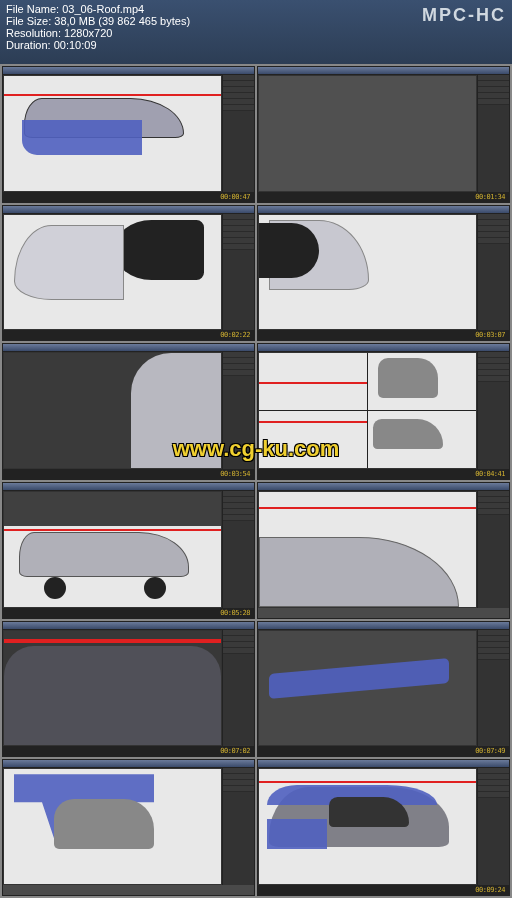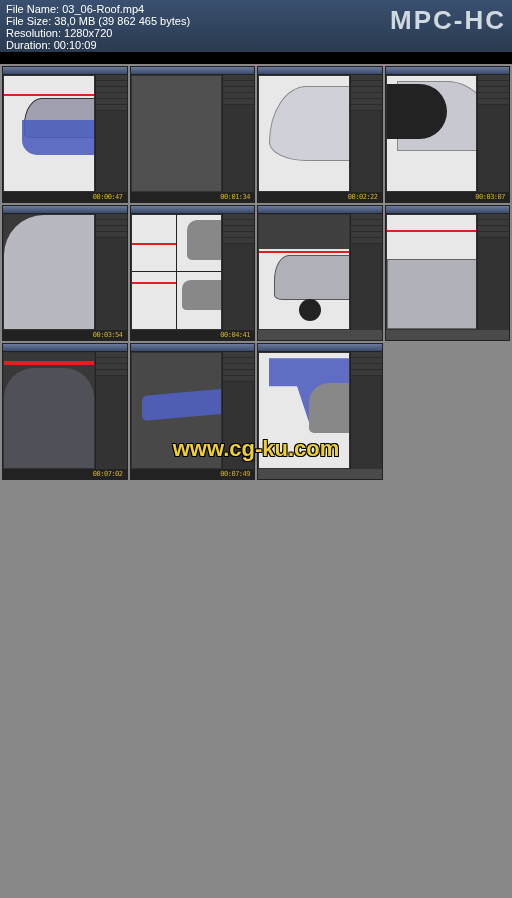--- a/index.html
+++ b/index.html
@@ -7,42 +7,42 @@
     width: 512px;
     height: 898px;
     background: #000;
     font-family: Arial, sans-serif;
     position: relative;
     overflow: hidden;
   }
   .info-bar {
     position: absolute;
     top: 0; left: 0; right: 0;
-    height: 52px;
+    height: 75px;
     background: linear-gradient(to bottom, #3a5070, #2a3a50);
     color: #fff;
     font-size: 11px;
     padding: 3px 6px;
     display: flex;
     justify-content: space-between;
   }
   .info-left { display: flex; flex-direction: column; }
   .info-right {
-    font-size: 26px;
+    font-size: 18px;
     font-weight: bold;
     letter-spacing: 2px;
     color: #d0d8e0;
     align-self: flex-start;
     padding-top: 2px;
   }
   .grid {
     position: absolute;
     top: 64px; left: 0; right: 0; bottom: 0;
     display: grid;
-    grid-template-columns: 1fr 1fr 1fr 1fr;
+    grid-template-columns: 1fr 1fr;
     grid-template-rows: repeat(6, 1fr);
     gap: 2px;
     background: #888;
     padding: 2px;
   }
   .cell {
     background: #4a4a4a;
     position: relative;
     border: 1px solid #222;
     overflow: hidden;
@@ -299,20 +299,23 @@
         <div class="redline" style="top:32%;"></div>
       </div>
       <div class="side-panel">
         <div class="panel-row"></div>
           <div class="panel-row"></div>
           <div class="panel-row"></div>
           <div class="panel-row"></div>
           <div class="panel-row"></div>
       </div>
     </div>
+    <div class="cell-footer">
+        <span class="timecode">00:05:28</span>
+      </div>
   </div>
 
   <div class="cell">
     <div class="cell-titlebar"></div>
     <div class="cell-body">
       <div class="viewport">
         <div class="whitebg" style="top:0;left:0;right:0;bottom:0;"></div>
         <div style="position:absolute; bottom:0; left:0; width:200px; height:70px; background:#b0b0b8; border-radius:0 100px 0 0 / 0 70px 0 0; border:1px solid #666;"></div>
         <div class="redline" style="top:15px;"></div>
       </div>
@@ -375,16 +378,39 @@
       </div>
       <div class="side-panel">
         <div class="panel-row"></div>
           <div class="panel-row"></div>
           <div class="panel-row"></div>
           <div class="panel-row"></div>
       </div>
     </div>
   </div>
 
+  <div class="cell">
+    <div class="cell-titlebar"></div>
+    <div class="cell-body">
+      <div class="viewport">
+        <div class="whitebg" style="top:0;left:0;right:0;bottom:0;"></div>
+        <div class="redline" style="top:12px;"></div>
+        <div style="position:absolute; top:18px; left:10px; width:180px; height:60px; background:#808088; border-radius:40px 60px 10px 10px / 50px 40px 5px 5px;"></div>
+        <div class="blue-mesh" style="top:16px; left:8px; width:170px; height:20px; border-radius:30px 50px 0 0 / 20px 20px 0 0;"></div>
+        <div class="blue-mesh" style="top:50px; left:8px; width:60px; height:30px;"></div>
+        <div style="position:absolute; top:28px; left:70px; width:80px; height:30px; background:#333; border-radius:10px 30px 5px 5px;"></div>
+      </div>
+      <div class="side-panel">
+        <div class="panel-row"></div>
+          <div class="panel-row"></div>
+          <div class="panel-row"></div>
+          <div class="panel-row"></div>
+          <div class="panel-row"></div>
+      </div>
+    </div>
+    <div class="cell-footer">
+        <span class="timecode">00:09:24</span>
+      </div>
+  </div>
 
 </div>
 
 <div class="watermark">www.cg-ku.com</div>
 
 </body></html>

